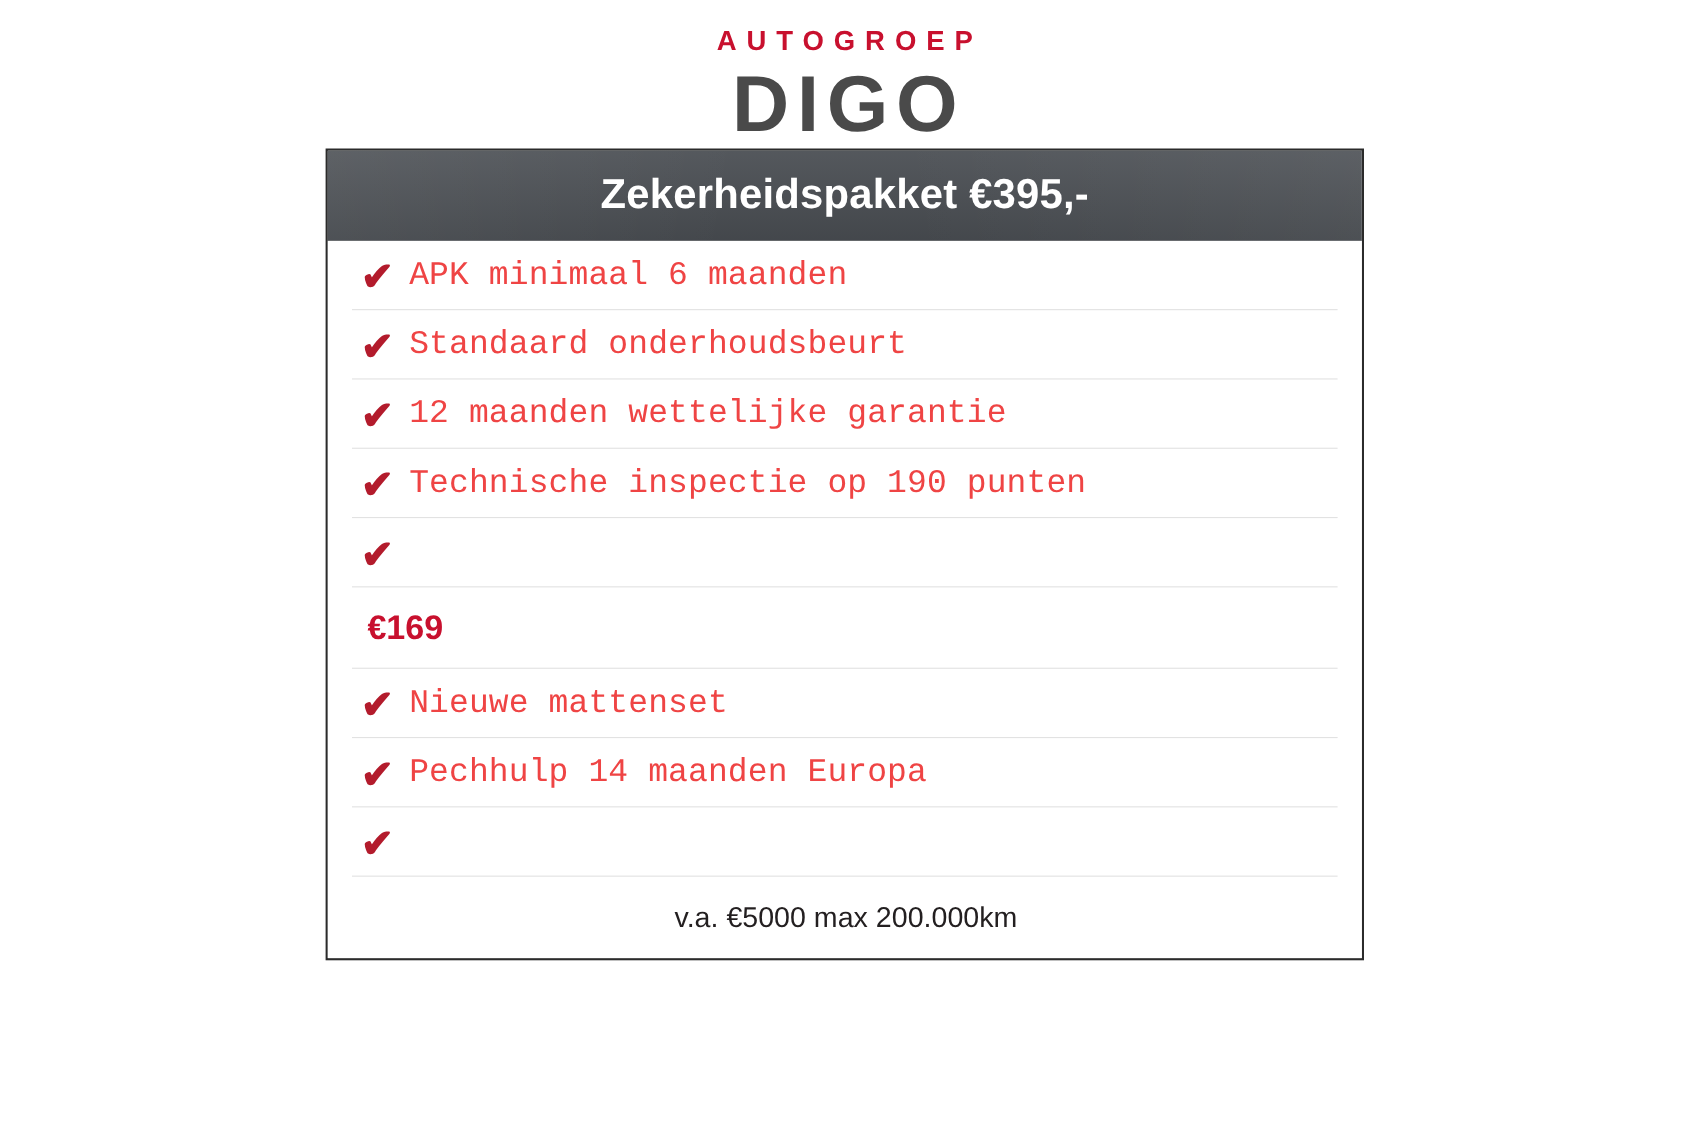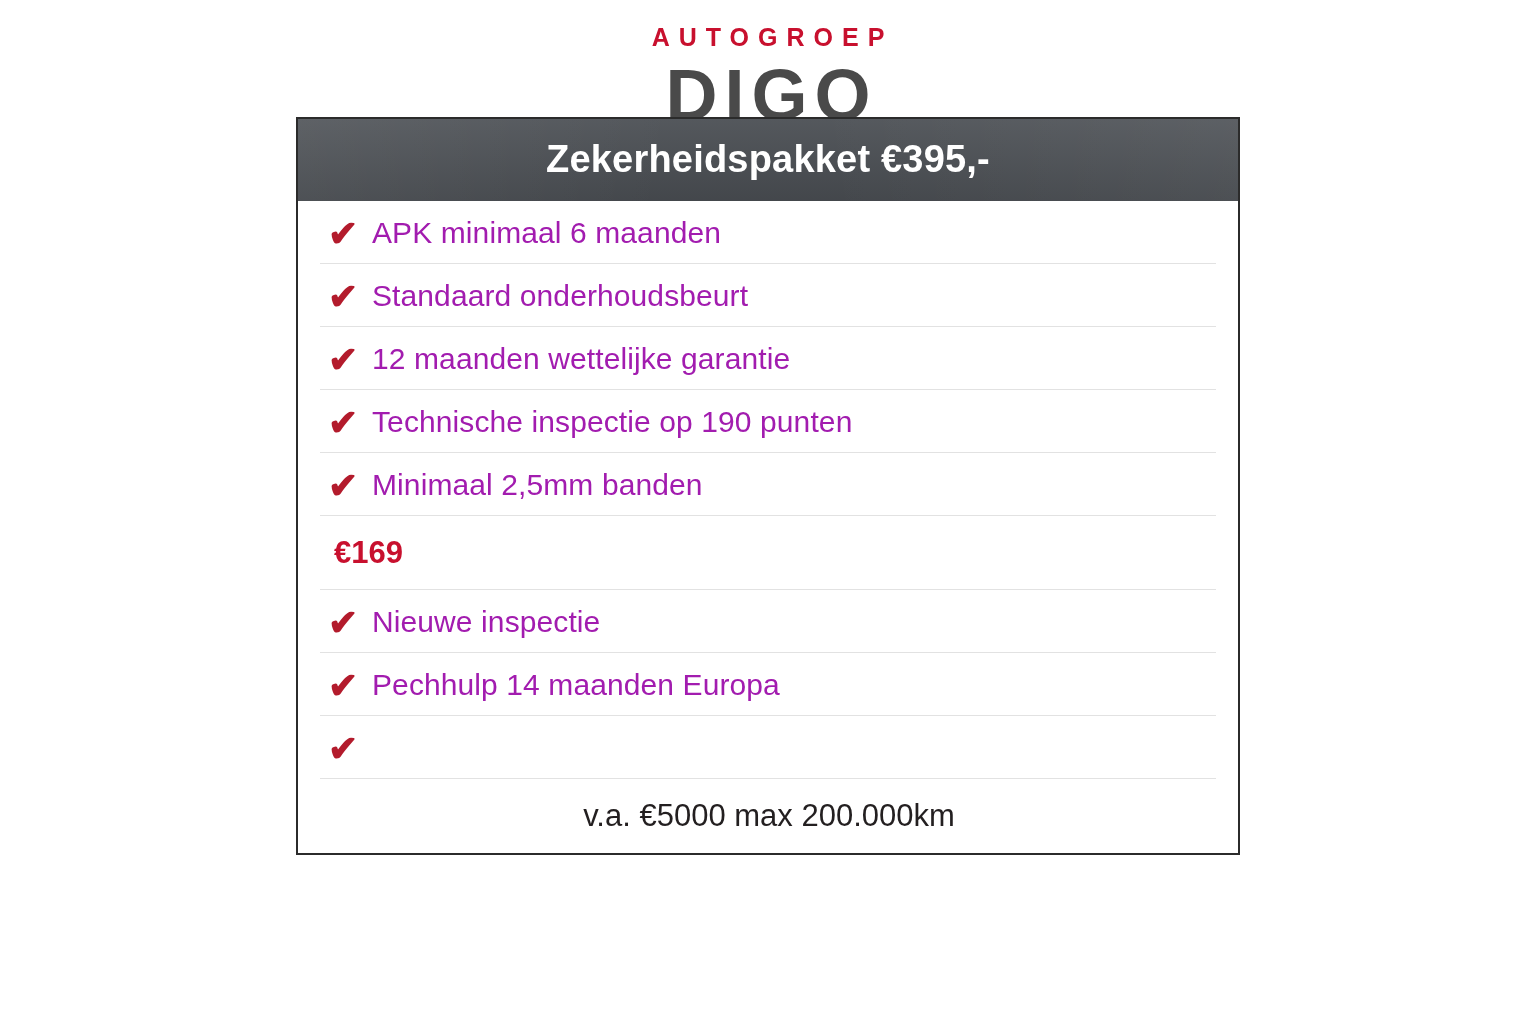--- a/index.html
+++ b/index.html
@@ -45,21 +45,21 @@
     font-weight: 700;
     line-height: 1.15;
     margin-top: 2px;
     padding-left: 7px;
   }
 
   
   .card {
     position: absolute;
     left: 296px;
-    top: 117px;
+    top: 135px;
     width: 944px;
     border: 2px solid #2b2b2b;
     background: #ffffff;
     box-sizing: border-box;
   }
   .card-header {
     background: #4b4f54;
     background-image:
       linear-gradient(100deg, rgba(255,255,255,0.06) 0%, rgba(255,255,255,0) 40%),
       linear-gradient(260deg, rgba(255,255,255,0.05) 0%, rgba(255,255,255,0) 45%),
@@ -98,22 +98,23 @@
     font-size: 36px;
     font-weight: 700;
     line-height: 1;
     display: flex;
     align-items: center;
     justify-content: flex-start;
     padding-top: 2px;
   }
   .row-text {
     font-size: 30px;
-    color: #a21caf;
+    color: #ef4444;
     letter-spacing: 0.1px;
+    font-family: Liberation Mono, monospace;
   }
   .row-option {
     height: 74px;
     padding-left: 30px;
   }
   .option-label {
     font-size: 31px;
     font-weight: 700;
     color: #231f20;
   }
@@ -124,21 +125,21 @@
     margin-left: 6px;
   }
   .footer-row {
     height: 74px;
     display: flex;
     align-items: center;
     justify-content: center;
     text-align: center;
   }
   .footer-text {
-    font-size: 31px;
+    font-size: 26px;
     color: #231f20;
   }
 </style>
 </head>
 <body>
 
 <div class="page">
 
   <div class="brand">
     <div class="brand-top">AUTOGROEP</div>
@@ -166,30 +167,29 @@
         <span class="row-text">12 maanden wettelijke garantie</span>
       </div>
 
       <div class="row sep">
         <span class="check">✔</span>
         <span class="row-text">Technische inspectie op 190 punten</span>
       </div>
 
       <div class="row sep">
         <span class="check">✔</span>
-        <span class="row-text">Minimaal 2,5mm banden</span>
       </div>
 
       <div class="row row-option sep">
         <span class="option-price">€169</span>
       </div>
 
       <div class="row sep">
         <span class="check">✔</span>
-        <span class="row-text">Nieuwe inspectie</span>
+        <span class="row-text">Nieuwe mattenset</span>
       </div>
 
       <div class="row sep">
         <span class="check">✔</span>
         <span class="row-text">Pechhulp 14 maanden Europa</span>
       </div>
 
       <div class="row sep">
         <span class="check">✔</span>
       </div>

